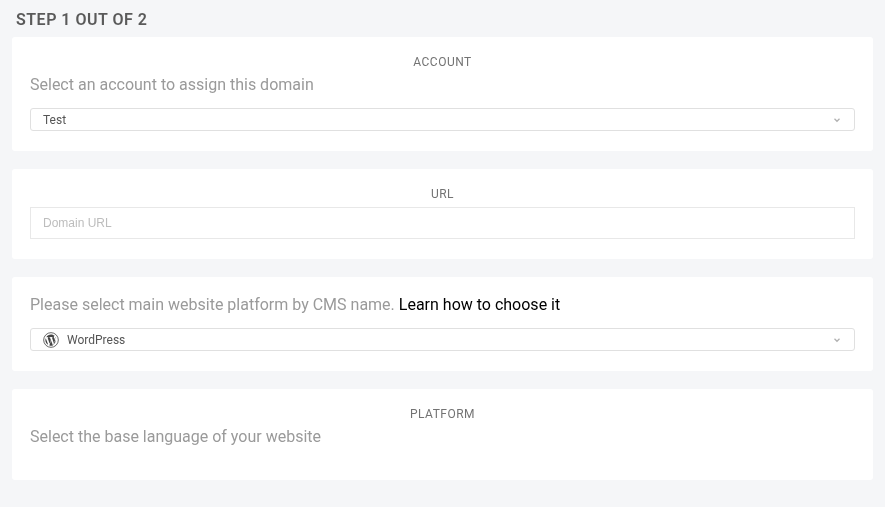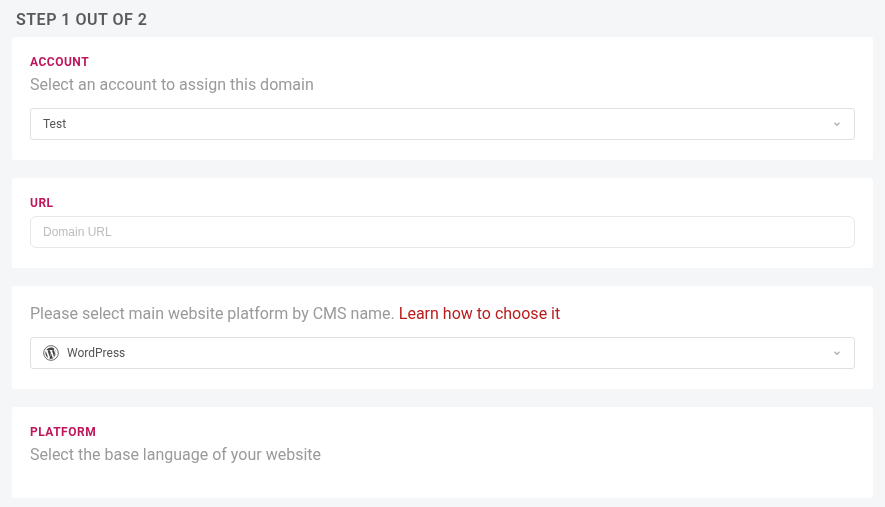--- a/index.html
+++ b/index.html
@@ -23,41 +23,42 @@
       padding-left: 4px;
     }
     .card {
       background: #ffffff;
       border-radius: 3px;
       padding: 18px 18px 20px 18px;
       margin-bottom: 18px;
     }
     .card-title {
       font-size: 12px;
-      font-weight: 700;
-      color: #be185d;
+      font-weight: 400;
+      color: #737373;
       letter-spacing: 0.5px;
       margin-bottom: 6px;
+      text-align: center;
     }
     .card-subtitle {
       font-size: 16px;
       color: #9a9a9a;
       margin-bottom: 14px;
     }
     .card-subtitle a {
-      color: #b91c1c;
+      color: #000000;
       text-decoration: none;
     }
     .select-field {
       position: relative;
       width: 100%;
       border: 1px solid #e0e0e0;
       border-radius: 3px;
       background: #fff;
-      height: 32px;
+      height: 23px;
       display: flex;
       align-items: center;
       padding: 0 12px;
       cursor: pointer;
     }
     .select-value {
       font-size: 12px;
       color: #555;
       flex: 1;
     }
@@ -69,21 +70,21 @@
       justify-content: center;
       color: #b0b0b0;
     }
     .chevron svg {
       width: 10px;
       height: 10px;
     }
     .text-input {
       width: 100%;
       border: 1px solid #e8e8e8;
-      border-radius: 6px;
+      border-radius: 0;
       background: #fff;
       height: 32px;
       padding: 0 12px;
       font-size: 12px;
       color: #555;
       outline: none;
     }
     .text-input::placeholder {
       color: #bdbdbd;
     }

